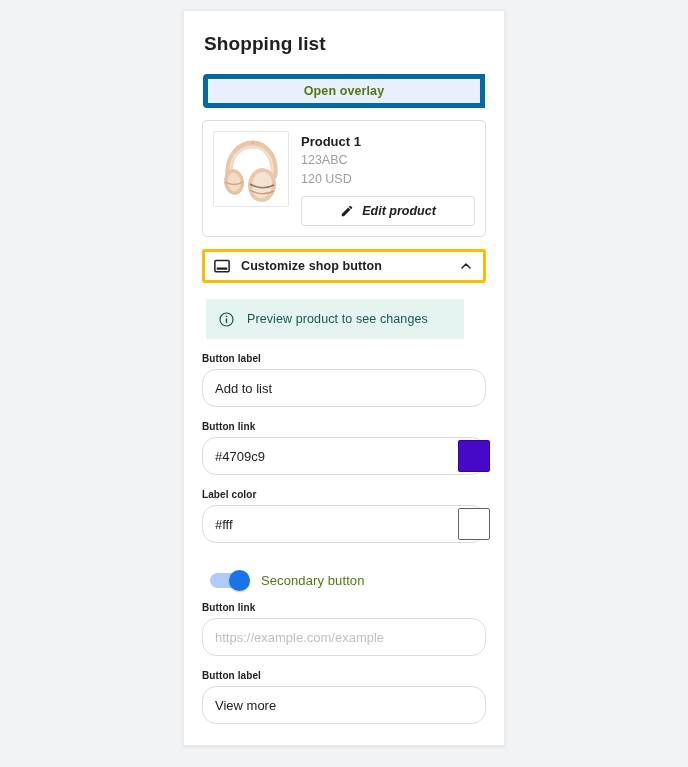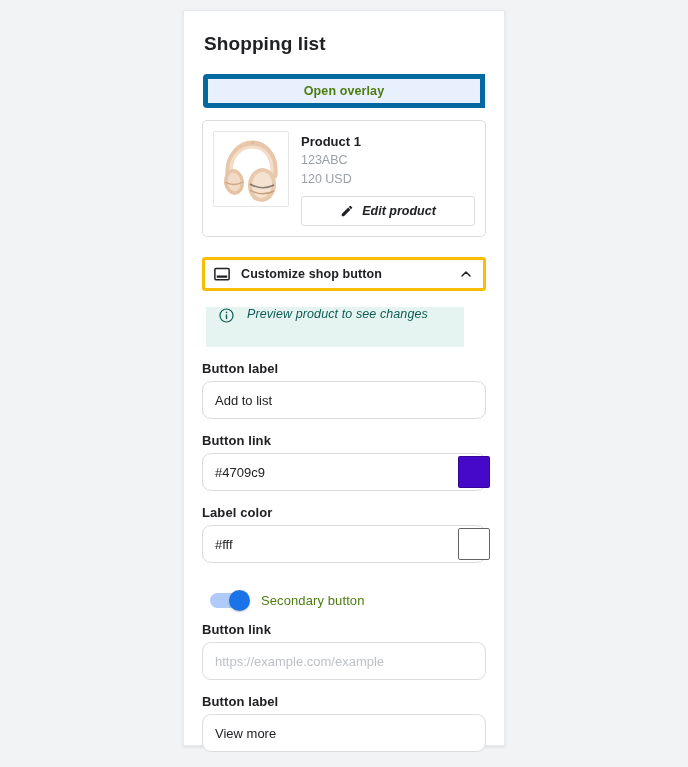--- a/index.html
+++ b/index.html
@@ -134,21 +134,21 @@
     font-size: 12.5px;
     font-weight: 700;
     color: #202124;
     cursor: pointer;
     font-style: italic;
   }
   .edit-btn svg { display: block; }
 
   
   .accordion {
-    margin-top: 20px;
+    margin-top: 12px;
     height: 34px;
     box-sizing: border-box;
     border: 3px solid #fbbc04;
     border-radius: 3px;
     background: #ffffff;
     display: flex;
     align-items: center;
     padding: 0 9px 0 8px;
     cursor: pointer;
   }
@@ -163,48 +163,47 @@
   .accordion .chev { flex: 0 0 auto; display: block; }
 
   
   .banner {
     margin: 16px 0 0 4px;
     width: 258px;
     height: 40px;
     box-sizing: border-box;
     background: #e6f4f1;
     display: flex;
-    align-items: flex-start;
+    align-items: center;
     padding-left: 12px;
     gap: 12px;
-    font-style: italic;
   }
   .banner svg { display: block; flex: 0 0 auto; }
   .banner-text {
     font-size: 12.5px;
     color: #0f5c52;
     letter-spacing: .1px;
   }
 
   
   .field { margin-top: 14px; }
   .field-label {
-    font-size: 13px;
+    font-size: 10px;
     font-weight: 700;
     color: #202124;
     letter-spacing: .1px;
     margin-bottom: 5px;
   }
   .input-wrap { position: relative; }
   .text-input {
     width: 100%;
     height: 38px;
     box-sizing: border-box;
     border: 1px solid #dadce0;
-    border-radius: 9px;
+    border-radius: 14px;
     background: #ffffff;
     padding: 0 12px;
     font-family: "Liberation Sans", sans-serif;
     font-size: 13px;
     color: #202124;
     outline: none;
   }
   .text-input::placeholder { color: #bdc1c6; }
 
   .swatch {

